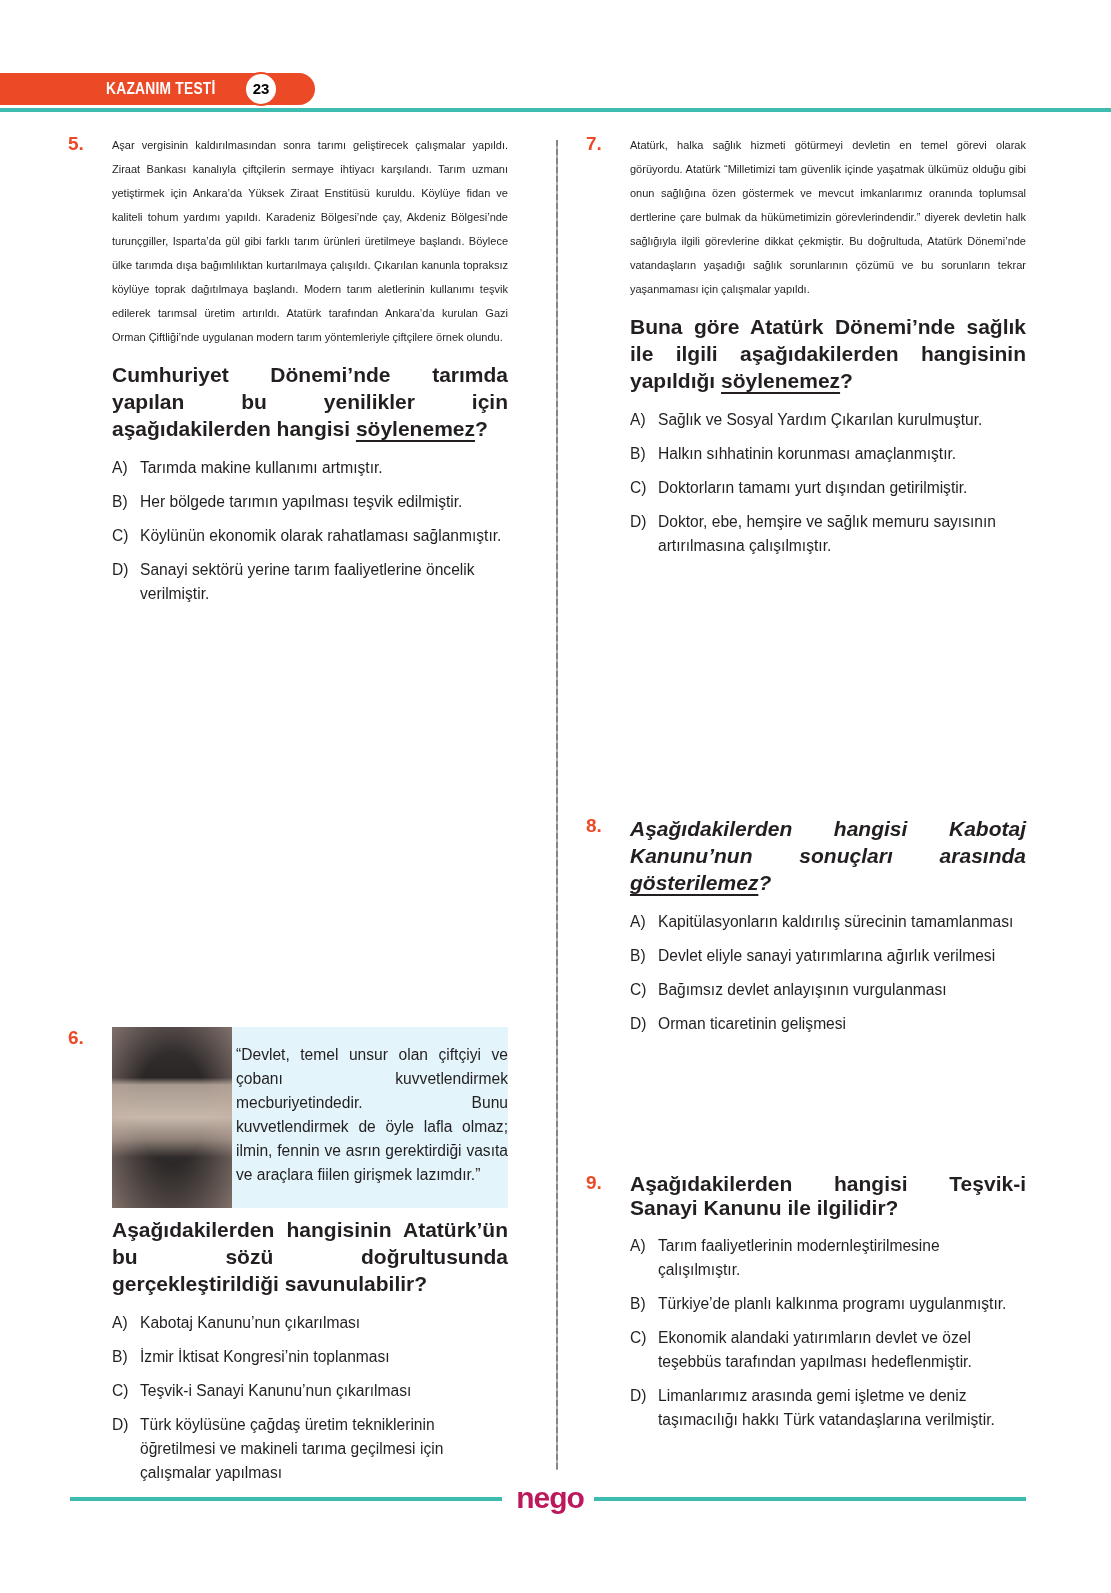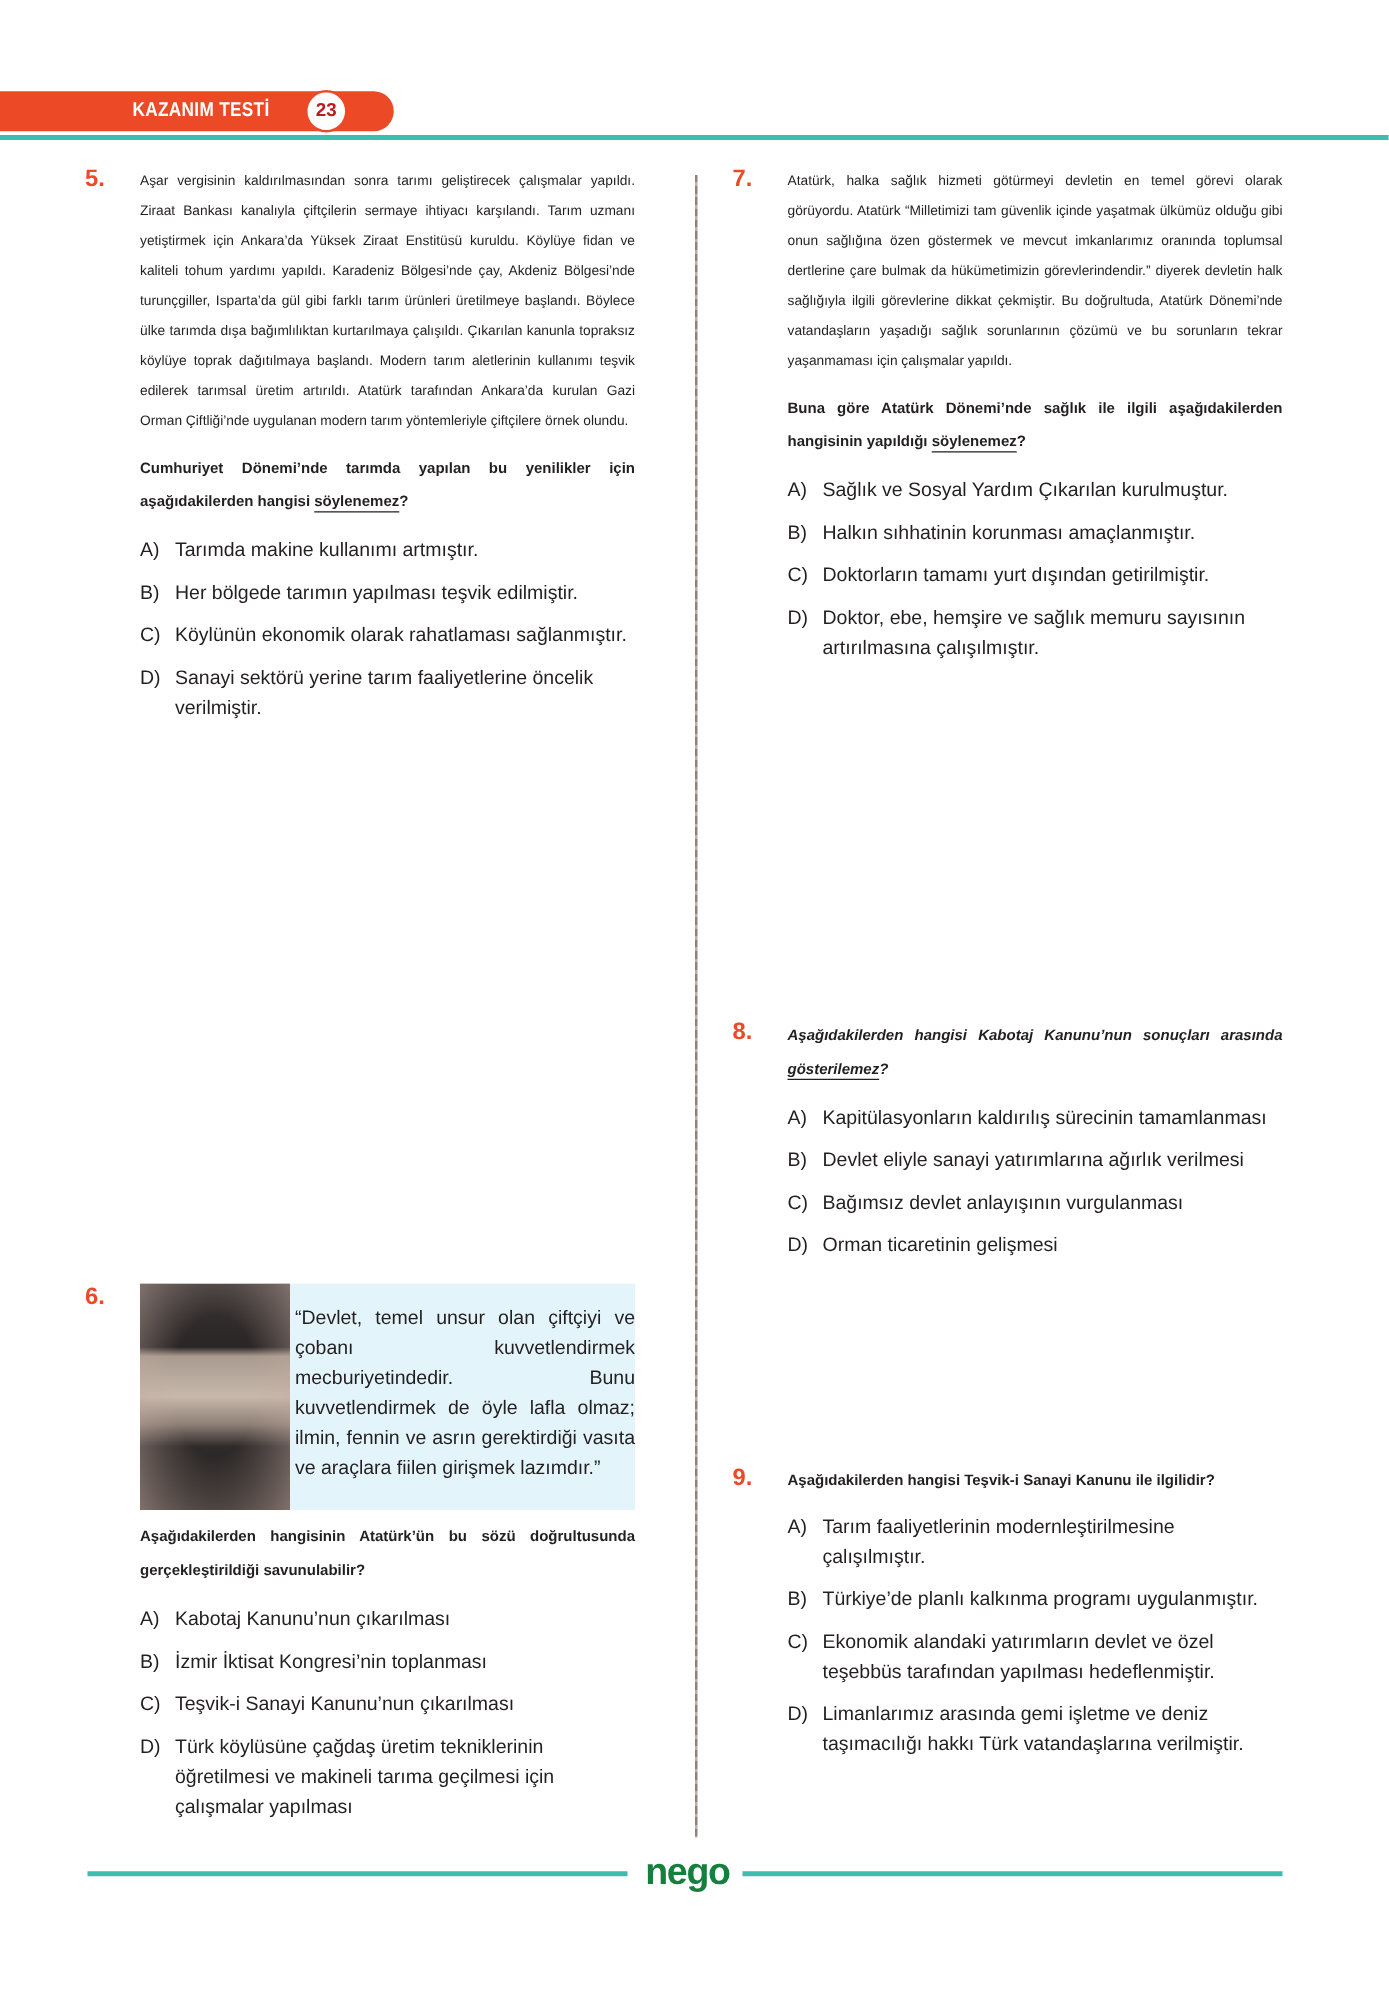--- a/index.html
+++ b/index.html
@@ -4,42 +4,42 @@
 <style>
   html, body { margin: 0; padding: 0; background: #ffffff; }
   body { width: 1111px; height: 1593px; position: relative; overflow: hidden;
          font-family: "Liberation Sans", sans-serif; color: #231f20; }
   .header-bar { position: absolute; left: 0; top: 73px; width: 315px; height: 32px;
                 background: #ec4a27; border-radius: 0 16px 16px 0; }
   .header-title { position: absolute; left: 106px; top: 80px; color: #fff; font-weight: bold;
                   font-size: 16px; letter-spacing: 0.3px; font-family: "Liberation Sans", sans-serif; transform: scaleX(0.86); transform-origin: left; }
   .header-num { position: absolute; left: 244px; top: 72px; width: 34px; height: 34px; border-radius: 50%;
                 background: #fff; border: 2px solid #ec4a27; box-sizing: border-box;
-                font-weight: bold; font-size: 15px; line-height: 30px; text-align: center; color: #b91c1c; }
+                font-weight: bold; font-size: 15px; line-height: 30px; text-align: center; color: #000000; }
   .teal-line { position: absolute; left: 0; top: 108px; width: 1111px; height: 4px; background: #3fbcb0; }
   .col-divider { position: absolute; left: 556px; top: 140px; width: 2px; height: 1330px;
                  background: repeating-linear-gradient(to bottom, #8a8380 0 6px, #b6b0ad 6px 9px); }
   .q { position: absolute; }
   .qnum { position: absolute; left: -44px; top: 0; color: #ec4a27; font-weight: bold; font-size: 19px; }
   .para { font-size: 11px; line-height: 24px; text-align: justify; margin: 0; }
-  .stem { font-size: 12px; line-height: 27px; font-weight: bold; margin: 12px 0 0 0; text-align: justify; }
+  .stem { font-size: 21px; line-height: 27px; font-weight: bold; margin: 12px 0 0 0; text-align: justify; }
   .u { text-decoration: underline; text-underline-offset: 4px; }
   .opts { margin-top: 14px; }
   .opt { display: flex; font-size: 15.6px; line-height: 24px; margin-bottom: 10px; }
   .opt-letter { width: 28px; flex: 0 0 28px; }
   .opt-text { flex: 1; }
   .quote-box { display: flex; height: 181px; }
   .portrait { width: 120px; height: 181px; flex: 0 0 120px;
               background: linear-gradient(180deg, #3a3535 0%, #2a2626 28%, #a89a8f 32%, #c7b8ab 50%, #8f8178 62%, #2f2b2a 72%, #1c1a1a 100%); position: relative; }
   .portrait-bg { position: absolute; inset: 0; background: radial-gradient(ellipse at 50% 45%, rgba(0,0,0,0) 40%, rgba(196,170,160,0.6) 100%); }
   .quote-text { flex: 1; background: #e3f4fb; padding: 16px 0 0 4px; font-size: 15.6px; line-height: 24px; text-align: justify; }
   .footer-line-left { position: absolute; left: 70px; top: 1497px; width: 432px; height: 4px; background: #3fbcb0; }
   .footer-line-right { position: absolute; left: 594px; top: 1497px; width: 432px; height: 4px; background: #3fbcb0; }
   .footer-logo { position: absolute; left: 508px; top: 1480px; width: 84px; height: 36px; font-weight: bold;
-                 font-size: 30px; color: #15803d; letter-spacing: -1px; text-align: center; line-height: 36px; }
+                 font-size: 30px; color: #be185d; letter-spacing: -1px; text-align: center; line-height: 36px; }
 </style>
 </head>
 <body>
 
 <div class="header-bar"></div>
 <div class="header-title">KAZANIM TESTİ</div>
 <div class="header-num">23</div>
 <div class="teal-line"></div>
 
 <div class="col-divider"></div>

